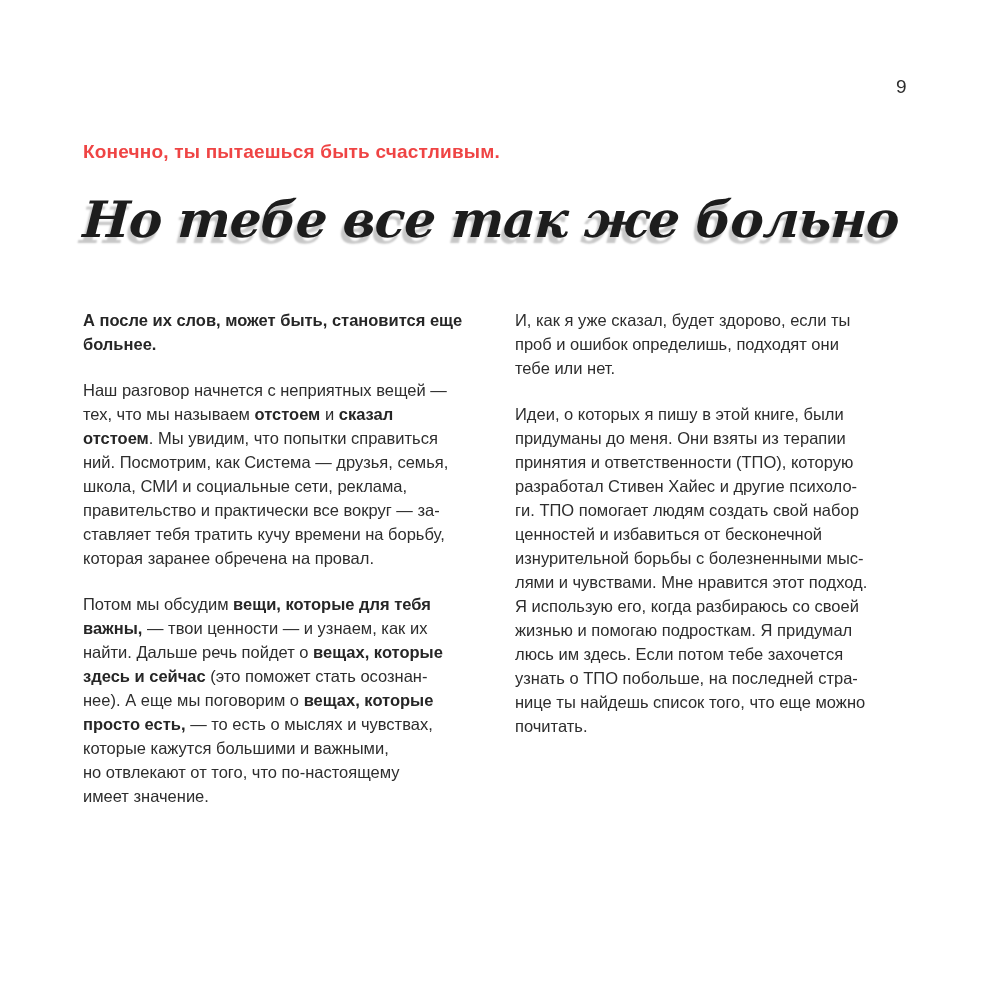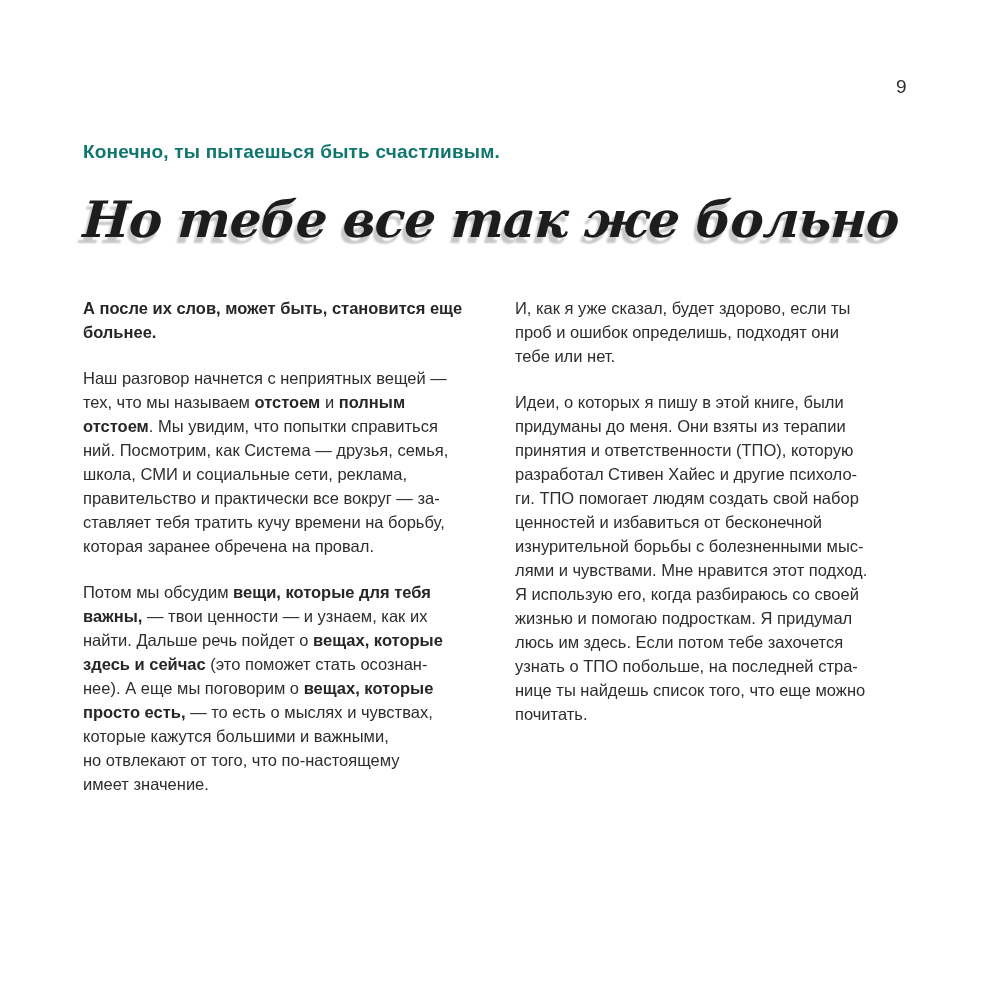--- a/index.html
+++ b/index.html
@@ -22,39 +22,39 @@
     font-size: 19px;
     color: #2d2d2d;
   }
   .intro-heading {
     position: absolute;
     top: 141px;
     left: 83px;
     font-size: 19px;
     font-weight: bold;
     letter-spacing: 0.2px;
-    color: #0f766e;
+    color: #ef4444;
   }
   .script-title {
     position: absolute;
     top: 190px;
     left: 83px;
     font-family: "DejaVu Serif", serif;
     font-style: italic;
     font-weight: bold;
     font-size: 50px;
     letter-spacing: -1px;
     color: #1d1d1d;
     text-shadow: -3px 6px 2px #c7c7c7;
     transform: skewX(-3deg);
     white-space: nowrap;
   }
   .columns {
     position: absolute;
-    top: 296px;
+    top: 308px;
     left: 83px;
     display: flex;
     gap: 22px;
   }
   .col {
     width: 410px;
   }
   .para {
     margin: 0 0 22px 0;
   }
@@ -81,21 +81,21 @@
   <div class="script-title">Но тебе все так же больно</div>
 
   <div class="columns">
     <div class="col">
         <div class="para">
           <div class="line"><b>А после их слов, может быть, становится еще</b></div>
           <div class="line"><b>больнее.</b></div>
         </div>
         <div class="para">
           <div class="line"><span>Наш разговор начнется с неприятных вещей —</span></div>
-          <div class="line"><span>тех, что мы называем </span><b>отстоем</b><span> и </span><b>полным</b></div>
+          <div class="line"><span>тех, что мы называем </span><b>отстоем</b><span> и </span><b>сказал</b></div>
           <div class="line"><b>отстоем</b><span>. Мы увидим, что попытки справиться</span></div>
           <div class="line"><span>ний. Посмотрим, как Система — друзья, семья,</span></div>
           <div class="line"><span>школа, СМИ и социальные сети, реклама,</span></div>
           <div class="line"><span>правительство и практически все вокруг — за-</span></div>
           <div class="line"><span>ставляет тебя тратить кучу времени на борьбу,</span></div>
           <div class="line"><span>которая заранее обречена на провал.</span></div>
         </div>
         <div class="para">
           <div class="line"><span>Потом мы обсудим </span><b>вещи, которые для тебя</b></div>
           <div class="line"><b>важны,</b><span> — твои ценности — и узнаем, как их</span></div>

